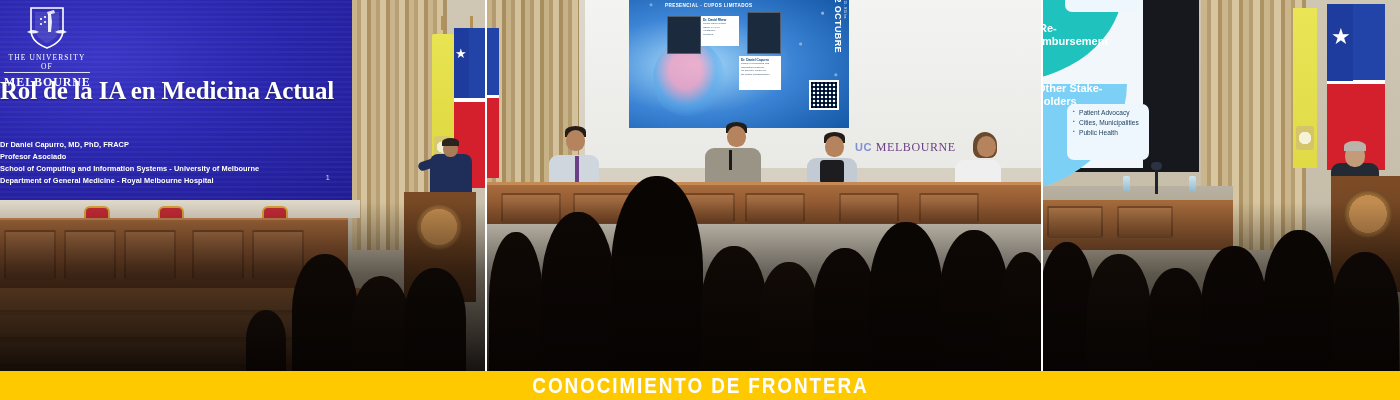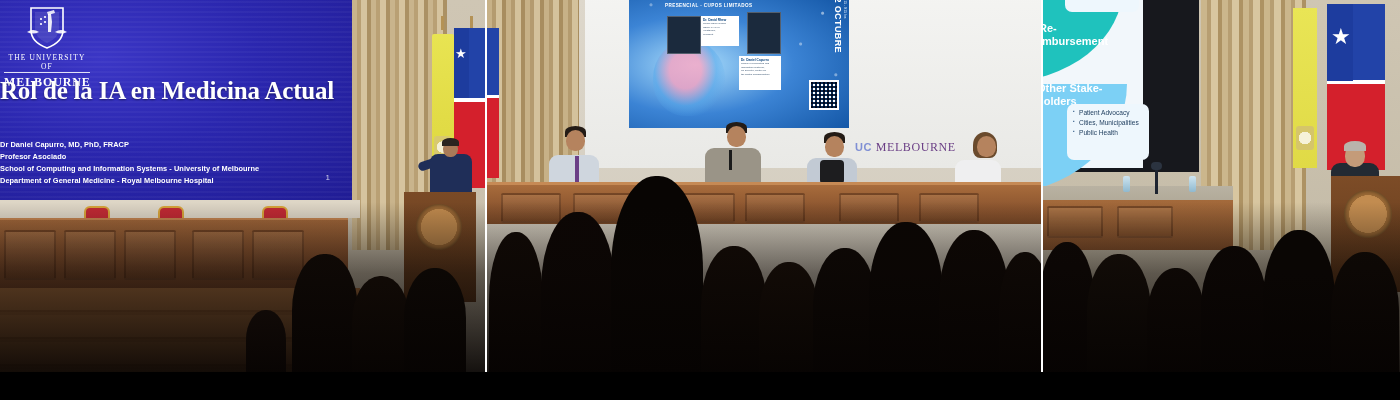--- a/index.html
+++ b/index.html
@@ -508,14 +508,17 @@
       <div class="aud-head" style="left:-4px;width:56px;height:130px;background:#0e0806;"></div>
       <div class="aud-head" style="left:44px;width:64px;height:118px;background:#17100a;"></div>
       <div class="aud-head" style="left:104px;width:58px;height:104px;background:#120b07;"></div>
       <div class="aud-head" style="left:158px;width:66px;height:126px;background:#0c0705;"></div>
       <div class="aud-head" style="left:220px;width:72px;height:142px;background:#0a0604;"></div>
       <div class="aud-head" style="left:288px;width:68px;height:120px;background:#100a06;"></div>
       <div class="aud-shade"></div>
     </div>
   </div>
 
+  <div id="banner">
+    <div id="banner-text">CONOCIMIENTO DE FRONTERA</div>
+  </div>
 
 </div>
 
 </body></html>

